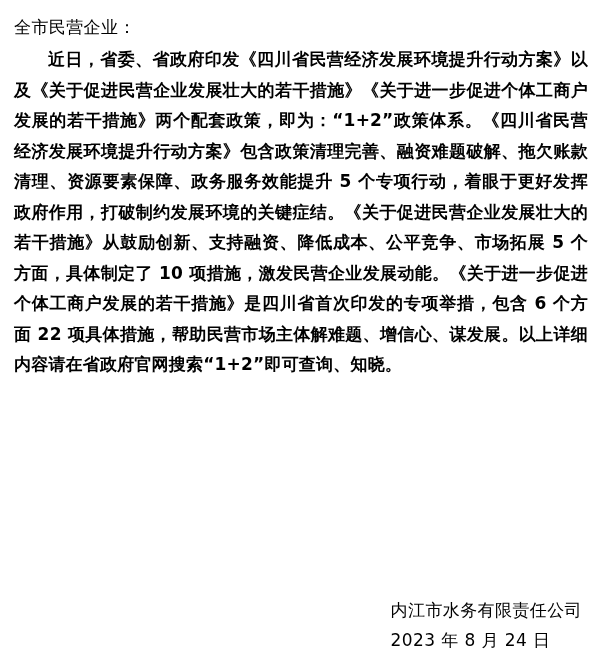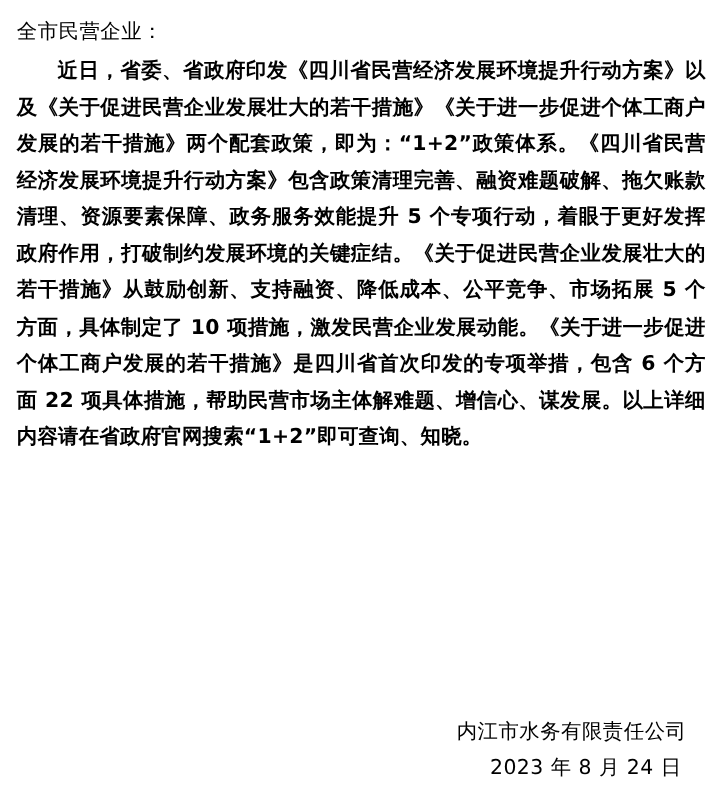--- a/index.html
+++ b/index.html
@@ -34,36 +34,36 @@
     letter-spacing: 0.2px;
     text-align: justify;
     text-justify: inter-ideograph;
     text-indent: 2em;
     margin: 0;
     padding-right: 2px;
     font-weight: bold;
   }
   .signature-block {
     position: absolute;
-    right: 32px;
+    right: 22px;
     bottom: 14px;
     text-align: left;
   }
   .sign-company {
     font-size: 17px;
     line-height: 30px;
     letter-spacing: 0.4px;
     white-space: nowrap;
   }
   .sign-date {
     font-size: 17px;
     line-height: 30px;
     letter-spacing: 0.4px;
     white-space: nowrap;
-    text-align: right;
+    text-align: left;
     padding-right: 4px;
   }
 </style>
 </head>
 <body>
 
 <div class="page">
 
   <p class="salutation">全市民营企业：</p>
 

